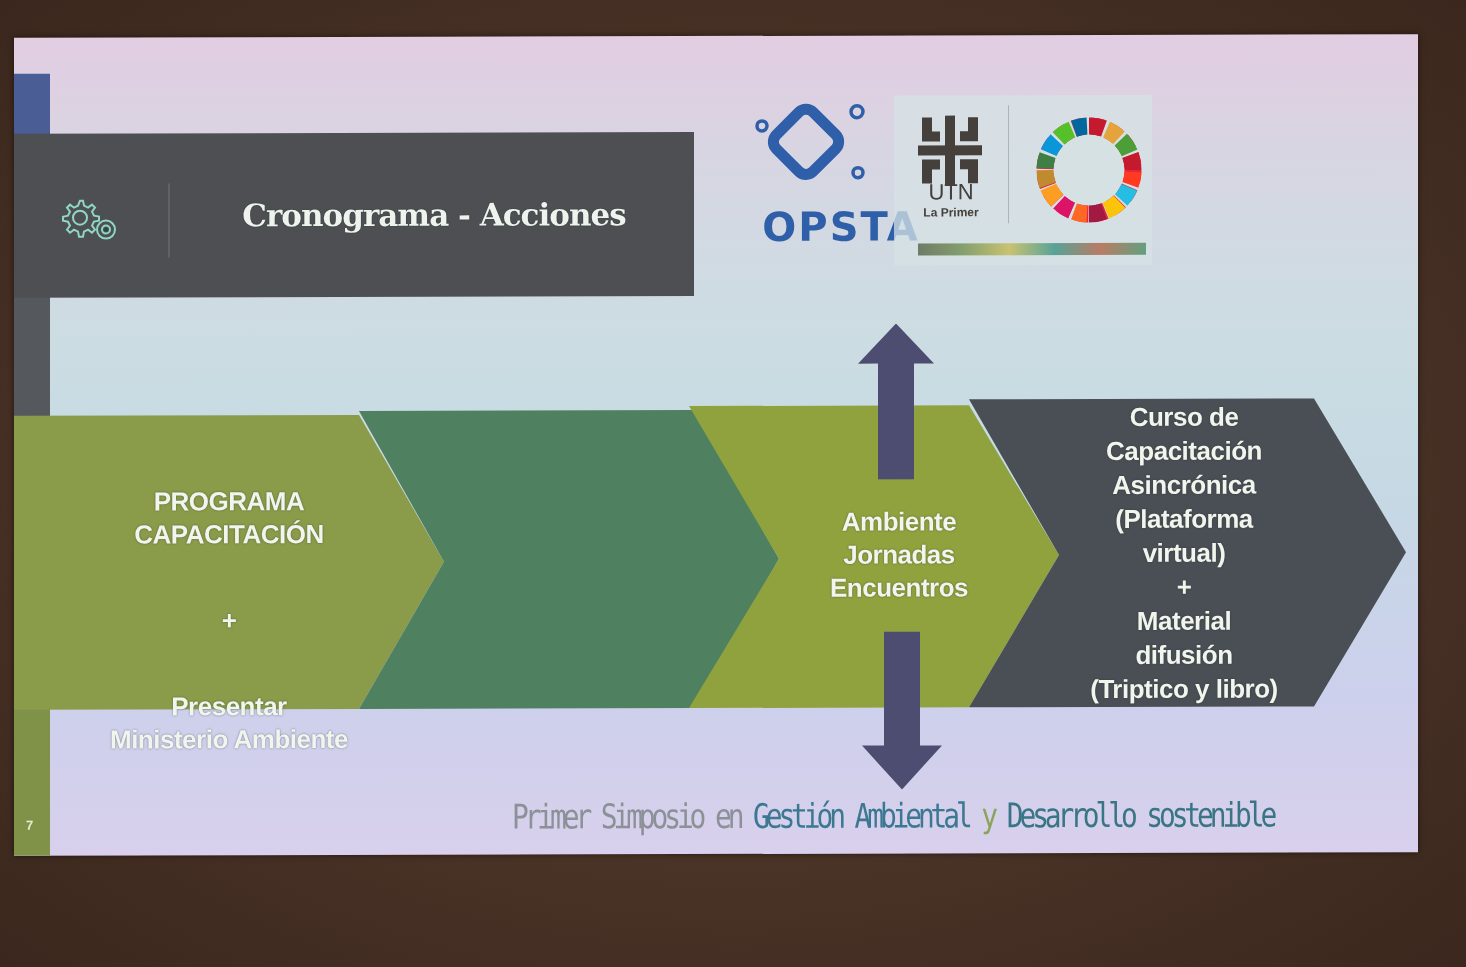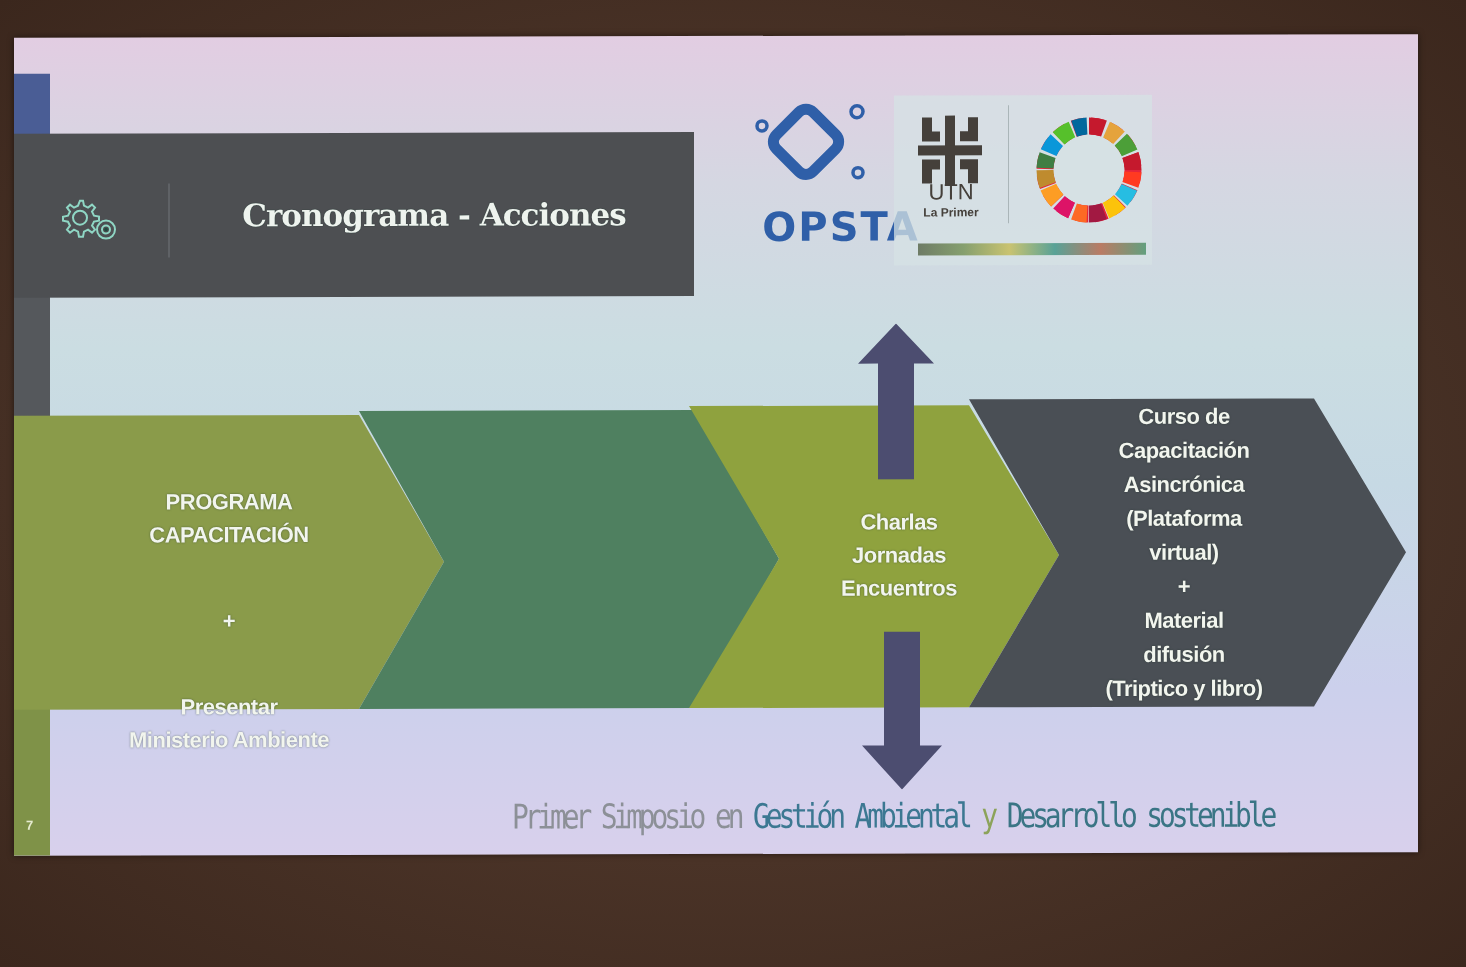--- a/index.html
+++ b/index.html
@@ -51,21 +51,21 @@
   .sdg-wheel { position:absolute; left:140px; top:20px; width:110px; height:110px; }
   .panel-caption {
     position:absolute; left:24px; top:148px; width:228px; height:12px;
     background: linear-gradient(90deg,#4c5a3c,#6b8a47,#c5b94a,#2f8d7d,#b05a3a,#3d8a5c);
     opacity:.75;
   }
 
   .flow { position:absolute; left:0; top:360px; width:1404px; height:320px; }
   .flow svg { position:absolute; left:0; top:0; }
   .step-text {
-    position:absolute; color:#f2f5ee; font-weight:bold; font-size:22px; line-height:33px;
+    position:absolute; color:#f2f5ee; font-weight:bold; font-size:26px; line-height:33px;
     text-align:center; text-shadow:0 0 2px rgba(30,50,40,.6); white-space:pre-line;
     letter-spacing:-0.5px;
   }
   .step-1 { left:60px; top:55px; width:310px; }
   .step-1 .gap { display:block; height:20px; }
   .step-2 { left:420px; top:67px; width:280px; line-height:33px; }
   .step-3 { left:770px; top:110px; width:230px; }
   .step-4 { left:1030px; top:5px; width:280px; line-height:34px; }
 
   .arrow-up, .arrow-down { position:absolute; }
@@ -173,21 +173,21 @@
 
     <div class="step-text step-1">
       <span>PROGRAMA
 CAPACITACIÓN</span>
       <span class="gap"></span>
       <span>+</span>
       <span class="gap"></span>
       <span>Presentar
 Ministerio Ambiente</span>
     </div>
-    <div class="step-text step-3">Charlas
+    <div class="step-text step-3">Ambiente
 Jornadas
 Encuentros</div>
     <div class="step-text step-4">Curso de
 Capacitación
 Asincrónica
 (Plataforma
 virtual)
 +
 Material
 difusión

